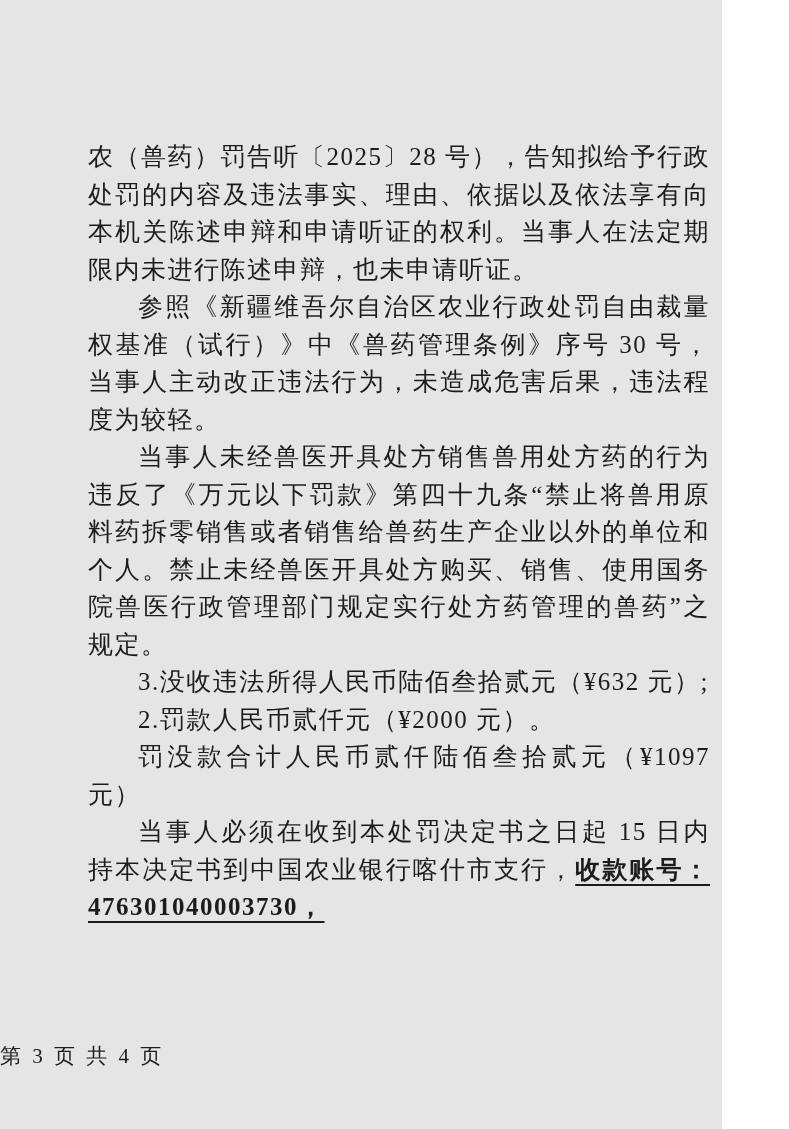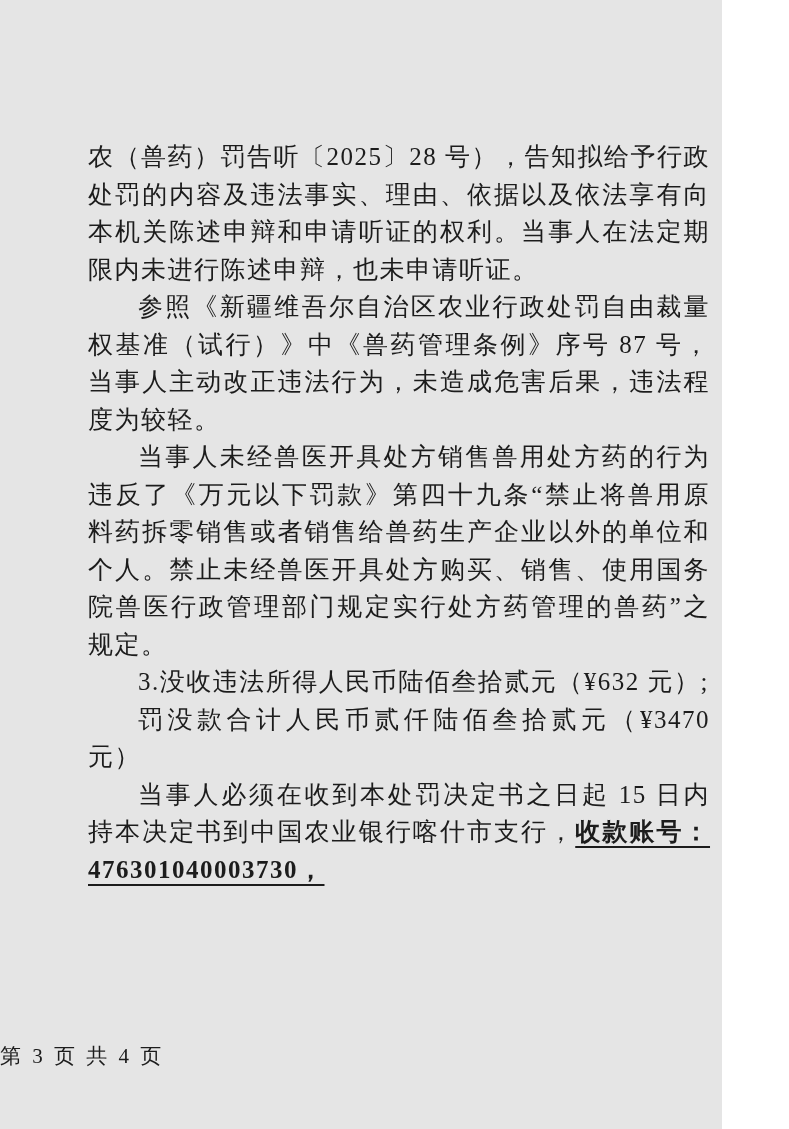--- a/index.html
+++ b/index.html
@@ -51,21 +51,22 @@
     letter-spacing: 3px;
     color: #1c1c1c;
   }
 </style>
 </head>
 <body>
 
 <div class="page">
   <div class="body-text">
     <p class="no-indent">农（兽药）罚告听〔2025〕28 号），告知拟给予行政处罚的内容及违法事实、理由、依据以及依法享有向本机关陈述申辩和申请听证的权利。当事人在法定期限内未进行陈述申辩，也未申请听证。</p>
-    <p>参照《新疆维吾尔自治区农业行政处罚自由裁量权基准（试行）》中《兽药管理条例》序号 87 号，当事人主动改正违法行为，未造成危害后果，违法程度为较轻。</p>
+    <p>参照《新疆维吾尔自治区农业行政处罚自由裁量权基准（试行）》中《兽药管理条例》序号 30 号，当事人主动改正违法行为，未造成危害后果，违法程度为较轻。</p>
     <p>当事人未经兽医开具处方销售兽用处方药的行为违反了《万元以下罚款》第四十九条“禁止将兽用原料药拆零销售或者销售给兽药生产企业以外的单位和个人。禁止未经兽医开具处方购买、销售、使用国务院兽医行政管理部门规定实行处方药管理的兽药”之规定。</p>
     <p>3.没收违法所得人民币陆佰叁拾贰元（¥632 元）;</p>
-    <p>罚没款合计人民币贰仟陆佰叁拾贰元（¥3470 元）</p>
+    <p>2.罚款人民币贰仟元（¥2000 元）。</p>
+    <p>罚没款合计人民币贰仟陆佰叁拾贰元（¥1097 元）</p>
     <p><span>当事人必须在收到本处罚决定书之日起 15 日内持本决定书到中国农业银行喀什市支行，</span><span class="account-underline">收款账号：476301040003730，</span></p>
   </div>
 
   <div class="page-footer">第 3 页 共 4 页</div>
 </div>
 
 </body></html>

